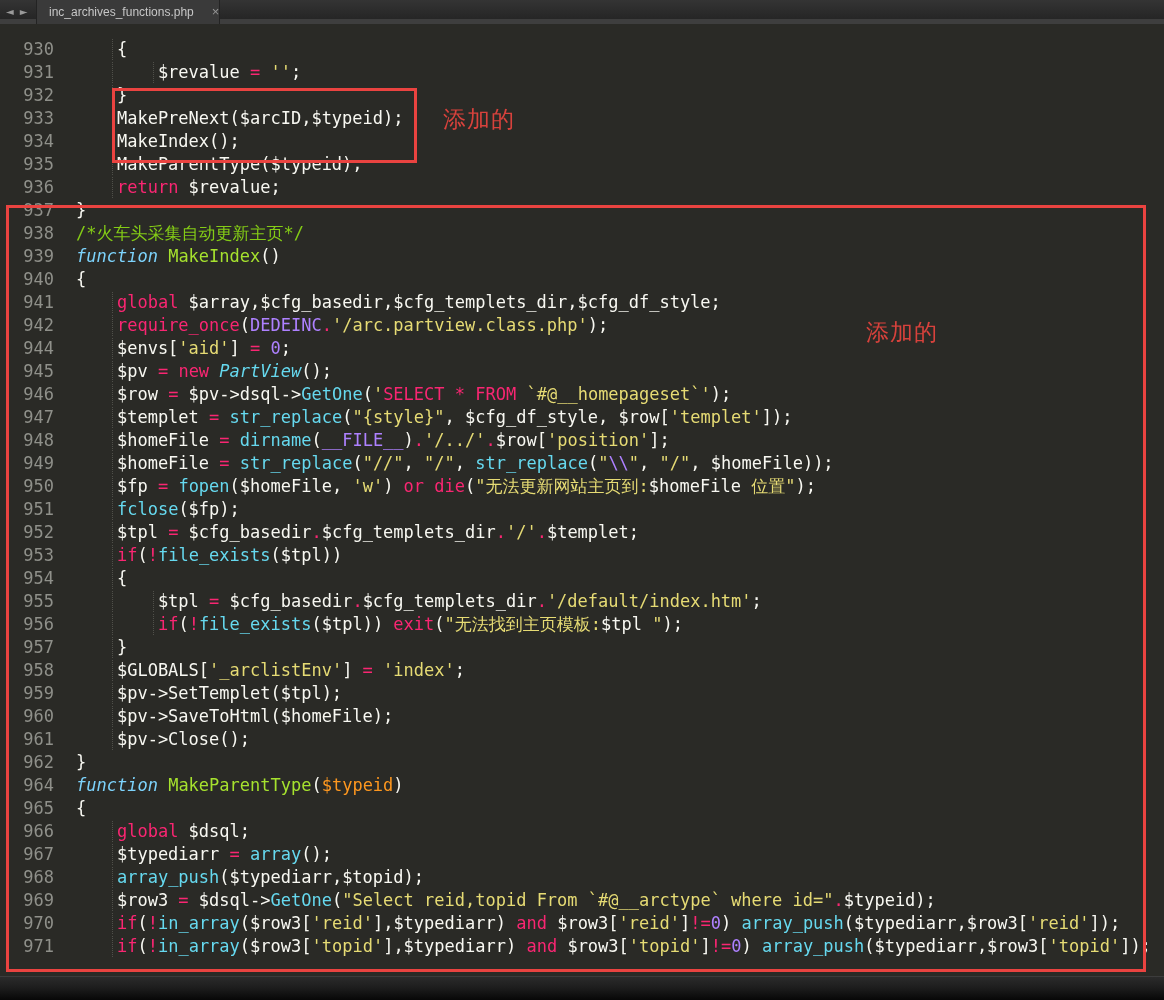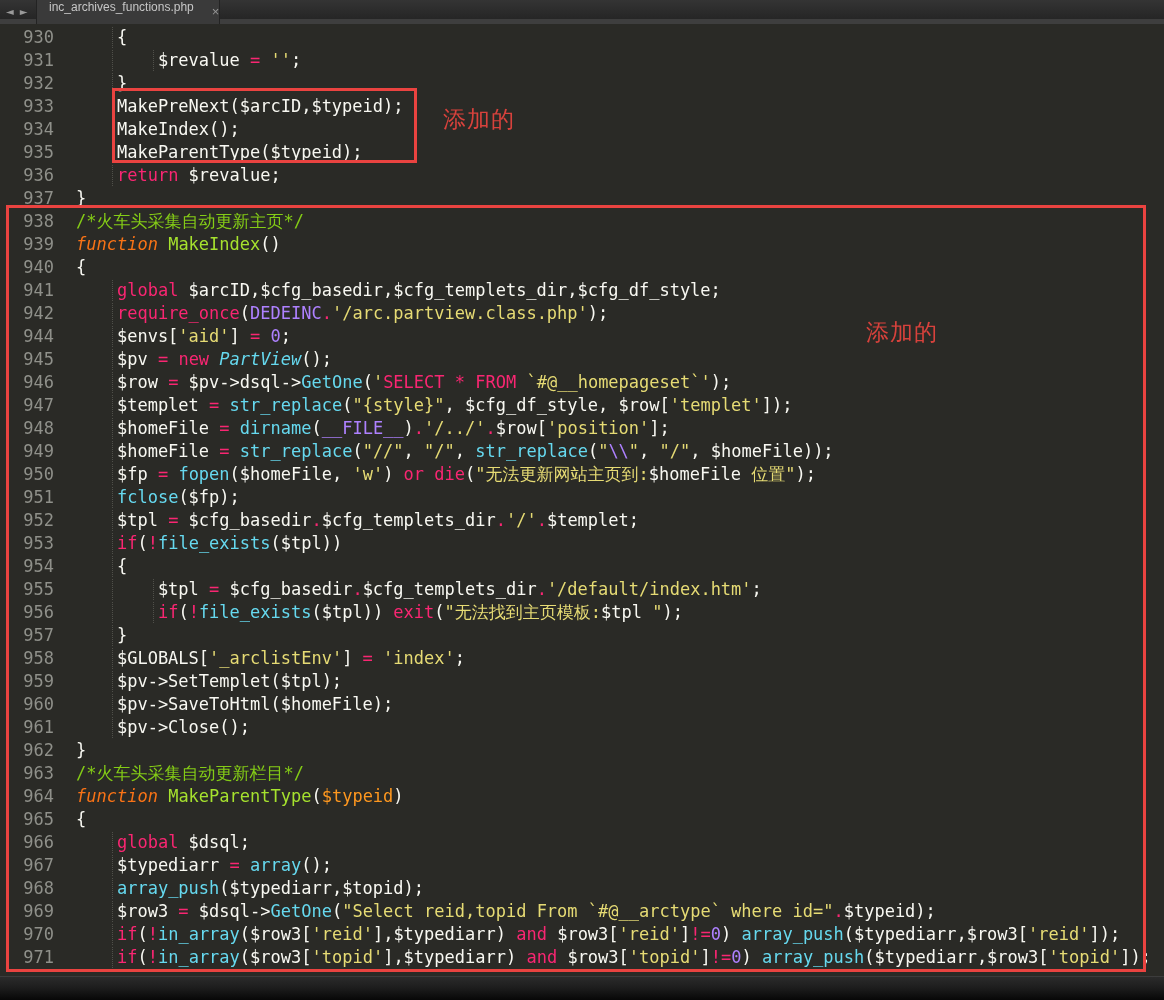--- a/index.html
+++ b/index.html
@@ -6,38 +6,38 @@
   .screen{position:relative;width:1164px;height:1000px;overflow:hidden;background:#2a2a26;
           font-family:"DejaVu Sans Mono",monospace;}
   
   .tabbar{position:absolute;left:0;top:0;width:1164px;height:24px;
           background:linear-gradient(180deg,#343434 0%,#272727 70%,#232323 100%);}
   .tabstrip{position:absolute;left:0;bottom:0;width:100%;height:5px;background:#3e3e3e;}
   .navs{position:absolute;left:6px;top:0;height:24px;display:flex;align-items:center;gap:6px;z-index:3;}
   .nav{color:#9a9a9a;font-size:10px;font-family:"DejaVu Sans",sans-serif;cursor:default;line-height:24px;}
   .tab{position:absolute;left:36px;top:0;height:24px;width:182px;background:#3a3a3a;
        border-left:1px solid #232323;border-right:1px solid #232323;z-index:2;
-       display:flex;align-items:flex-start;}
+       display:flex;align-items:center;}
   .tab-title{color:#c6c6c6;font-size:12px;font-family:"Liberation Sans",sans-serif;padding-left:12px;}
   .tab-close{color:#969696;font-size:13px;font-family:"Liberation Sans",sans-serif;margin-left:18px;line-height:24px;}
   
   .editor{position:absolute;left:0;top:24px;width:1164px;height:952px;overflow:hidden;
-          background:#2a2a26;padding-top:2px;font-size:17px;line-height:23px;}
+          background:#2a2a26;padding-top:14px;font-size:17px;line-height:23px;}
   .row{position:relative;height:23px;white-space:pre;}
   .ln{position:absolute;left:0;top:0;width:54px;text-align:right;color:#8f908a;}
   .code{position:absolute;left:76px;top:0;white-space:pre;}
   .guide{position:absolute;top:1px;bottom:1px;border-left:1px dotted #50504a;}
   
   .pl{color:#f8f8f2}
   .kw{color:#f92672}
   .fn{color:#66d9ef}
   .st{color:#e6db74}
   .cn{color:#ae81ff}
   .cm{color:#84cc16}
-  .fk{color:#f97316;font-style:italic}
+  .fk{color:#7dd3fc;font-style:italic}
   .fd{color:#a6e22e}
   .pm{color:#fd971f;}
   .cl{color:#66d9ef;font-style:italic}
   
   .box{position:absolute;border:3px solid #ea4340;z-index:5;box-sizing:border-box;}
   .box1{left:112px;top:88px;width:305px;height:75px;}
   .box2{left:6px;top:205px;width:1140px;height:767px;}
   .ann{position:absolute;z-index:6;color:#d8423c;font-size:23px;
        font-family:"Liberation Serif",serif;letter-spacing:1px;}
   .ann1{left:443px;top:104px;}
@@ -69,42 +69,41 @@
       <div class="row"><i class="guide" style="left: 111.9px;"></i><i class="guide" style="left: 152.8px;"></i><span class="ln">931</span><span class="code"><span class="pl">        $revalue </span><span class="kw">=</span><span class="pl"> </span><span class="st">''</span><span class="pl">;</span></span></div>
       <div class="row"><i class="guide" style="left: 111.9px;"></i><span class="ln">932</span><span class="code"><span class="pl">    }</span></span></div>
       <div class="row"><i class="guide" style="left: 111.9px;"></i><span class="ln">933</span><span class="code"><span class="pl">    MakePreNext($arcID,$typeid);</span></span></div>
       <div class="row"><i class="guide" style="left: 111.9px;"></i><span class="ln">934</span><span class="code"><span class="pl">    MakeIndex();</span></span></div>
       <div class="row"><i class="guide" style="left: 111.9px;"></i><span class="ln">935</span><span class="code"><span class="pl">    MakeParentType($typeid);</span></span></div>
       <div class="row"><i class="guide" style="left: 111.9px;"></i><span class="ln">936</span><span class="code"><span class="pl">    </span><span class="kw">return</span><span class="pl"> $revalue;</span></span></div>
       <div class="row"><span class="ln">937</span><span class="code"><span class="pl">}</span></span></div>
       <div class="row"><span class="ln">938</span><span class="code"><span class="cm">/*火车头采集自动更新主页*/</span></span></div>
       <div class="row"><span class="ln">939</span><span class="code"><span class="fk">function</span><span class="pl"> </span><span class="fd">MakeIndex</span><span class="pl">()</span></span></div>
       <div class="row"><span class="ln">940</span><span class="code"><span class="pl">{</span></span></div>
-      <div class="row"><i class="guide" style="left: 111.9px;"></i><span class="ln">941</span><span class="code"><span class="pl">    </span><span class="kw">global</span><span class="pl"> $arcID,$cfg_basedir,$cfg_templets_dir,$cfg_df_style;</span></span></div>
+      <div class="row"><i class="guide" style="left: 111.9px;"></i><span class="ln">941</span><span class="code"><span class="pl">    </span><span class="kw">global</span><span class="pl"> $array,$cfg_basedir,$cfg_templets_dir,$cfg_df_style;</span></span></div>
       <div class="row"><i class="guide" style="left: 111.9px;"></i><span class="ln">942</span><span class="code"><span class="pl">    </span><span class="kw">require_once</span><span class="pl">(</span><span class="cn">DEDEINC</span><span class="kw">.</span><span class="st">'/arc.partview.class.php'</span><span class="pl">);</span></span></div>
       <div class="row"><i class="guide" style="left: 111.9px;"></i><span class="ln">944</span><span class="code"><span class="pl">    $envs[</span><span class="st">'aid'</span><span class="pl">] </span><span class="kw">=</span><span class="pl"> </span><span class="cn">0</span><span class="pl">;</span></span></div>
       <div class="row"><i class="guide" style="left: 111.9px;"></i><span class="ln">945</span><span class="code"><span class="pl">    $pv </span><span class="kw">=</span><span class="pl"> </span><span class="kw">new</span><span class="pl"> </span><span class="cl">PartView</span><span class="pl">();</span></span></div>
       <div class="row"><i class="guide" style="left: 111.9px;"></i><span class="ln">946</span><span class="code"><span class="pl">    $row </span><span class="kw">=</span><span class="pl"> $pv-&gt;dsql-&gt;</span><span class="fn">GetOne</span><span class="pl">(</span><span class="st">'</span><span class="kw">SELECT</span><span class="st"> </span><span class="kw">*</span><span class="st"> </span><span class="kw">FROM</span><span class="st"> `#@__homepageset`'</span><span class="pl">);</span></span></div>
       <div class="row"><i class="guide" style="left: 111.9px;"></i><span class="ln">947</span><span class="code"><span class="pl">    $templet </span><span class="kw">=</span><span class="pl"> </span><span class="fn">str_replace</span><span class="pl">(</span><span class="st">"{style}"</span><span class="pl">, $cfg_df_style, $row[</span><span class="st">'templet'</span><span class="pl">]);</span></span></div>
       <div class="row"><i class="guide" style="left: 111.9px;"></i><span class="ln">948</span><span class="code"><span class="pl">    $homeFile </span><span class="kw">=</span><span class="pl"> </span><span class="fn">dirname</span><span class="pl">(</span><span class="cn">__FILE__</span><span class="pl">)</span><span class="kw">.</span><span class="st">'/../'</span><span class="kw">.</span><span class="pl">$row[</span><span class="st">'position'</span><span class="pl">];</span></span></div>
       <div class="row"><i class="guide" style="left: 111.9px;"></i><span class="ln">949</span><span class="code"><span class="pl">    $homeFile </span><span class="kw">=</span><span class="pl"> </span><span class="fn">str_replace</span><span class="pl">(</span><span class="st">"//"</span><span class="pl">, </span><span class="st">"/"</span><span class="pl">, </span><span class="fn">str_replace</span><span class="pl">(</span><span class="st">"</span><span class="cn">\\</span><span class="st">"</span><span class="pl">, </span><span class="st">"/"</span><span class="pl">, $homeFile));</span></span></div>
       <div class="row"><i class="guide" style="left: 111.9px;"></i><span class="ln">950</span><span class="code"><span class="pl">    $fp </span><span class="kw">=</span><span class="pl"> </span><span class="fn">fopen</span><span class="pl">($homeFile, </span><span class="st">'w'</span><span class="pl">) </span><span class="kw">or</span><span class="pl"> </span><span class="kw">die</span><span class="pl">(</span><span class="st">"无法更新网站主页到:</span><span class="pl">$homeFile</span><span class="st"> 位置"</span><span class="pl">);</span></span></div>
       <div class="row"><i class="guide" style="left: 111.9px;"></i><span class="ln">951</span><span class="code"><span class="pl">    </span><span class="fn">fclose</span><span class="pl">($fp);</span></span></div>
       <div class="row"><i class="guide" style="left: 111.9px;"></i><span class="ln">952</span><span class="code"><span class="pl">    $tpl </span><span class="kw">=</span><span class="pl"> $cfg_basedir</span><span class="kw">.</span><span class="pl">$cfg_templets_dir</span><span class="kw">.</span><span class="st">'/'</span><span class="kw">.</span><span class="pl">$templet;</span></span></div>
       <div class="row"><i class="guide" style="left: 111.9px;"></i><span class="ln">953</span><span class="code"><span class="pl">    </span><span class="kw">if</span><span class="pl">(</span><span class="kw">!</span><span class="fn">file_exists</span><span class="pl">($tpl))</span></span></div>
       <div class="row"><i class="guide" style="left: 111.9px;"></i><span class="ln">954</span><span class="code"><span class="pl">    {</span></span></div>
       <div class="row"><i class="guide" style="left: 111.9px;"></i><i class="guide" style="left: 152.8px;"></i><span class="ln">955</span><span class="code"><span class="pl">        $tpl </span><span class="kw">=</span><span class="pl"> $cfg_basedir</span><span class="kw">.</span><span class="pl">$cfg_templets_dir</span><span class="kw">.</span><span class="st">'/default/index.htm'</span><span class="pl">;</span></span></div>
       <div class="row"><i class="guide" style="left: 111.9px;"></i><i class="guide" style="left: 152.8px;"></i><span class="ln">956</span><span class="code"><span class="pl">        </span><span class="kw">if</span><span class="pl">(</span><span class="kw">!</span><span class="fn">file_exists</span><span class="pl">($tpl)) </span><span class="kw">exit</span><span class="pl">(</span><span class="st">"无法找到主页模板:</span><span class="pl">$tpl</span><span class="st"> "</span><span class="pl">);</span></span></div>
       <div class="row"><i class="guide" style="left: 111.9px;"></i><span class="ln">957</span><span class="code"><span class="pl">    }</span></span></div>
       <div class="row"><i class="guide" style="left: 111.9px;"></i><span class="ln">958</span><span class="code"><span class="pl">    $GLOBALS[</span><span class="st">'_arclistEnv'</span><span class="pl">] </span><span class="kw">=</span><span class="pl"> </span><span class="st">'index'</span><span class="pl">;</span></span></div>
       <div class="row"><i class="guide" style="left: 111.9px;"></i><span class="ln">959</span><span class="code"><span class="pl">    $pv-&gt;SetTemplet($tpl);</span></span></div>
       <div class="row"><i class="guide" style="left: 111.9px;"></i><span class="ln">960</span><span class="code"><span class="pl">    $pv-&gt;SaveToHtml($homeFile);</span></span></div>
       <div class="row"><i class="guide" style="left: 111.9px;"></i><span class="ln">961</span><span class="code"><span class="pl">    $pv-&gt;Close();</span></span></div>
       <div class="row"><span class="ln">962</span><span class="code"><span class="pl">}</span></span></div>
-      <div class="row"><span class="ln">963</span><span class="code"><span class="cm">/*火车头采集自动更新栏目*/</span></span></div>
       <div class="row"><span class="ln">964</span><span class="code"><span class="fk">function</span><span class="pl"> </span><span class="fd">MakeParentType</span><span class="pl">(</span><span class="pm">$typeid</span><span class="pl">)</span></span></div>
       <div class="row"><span class="ln">965</span><span class="code"><span class="pl">{</span></span></div>
       <div class="row"><i class="guide" style="left: 111.9px;"></i><span class="ln">966</span><span class="code"><span class="pl">    </span><span class="kw">global</span><span class="pl"> $dsql;</span></span></div>
       <div class="row"><i class="guide" style="left: 111.9px;"></i><span class="ln">967</span><span class="code"><span class="pl">    $typediarr </span><span class="kw">=</span><span class="pl"> </span><span class="fn">array</span><span class="pl">();</span></span></div>
       <div class="row"><i class="guide" style="left: 111.9px;"></i><span class="ln">968</span><span class="code"><span class="pl">    </span><span class="fn">array_push</span><span class="pl">($typediarr,$topid);</span></span></div>
       <div class="row"><i class="guide" style="left: 111.9px;"></i><span class="ln">969</span><span class="code"><span class="pl">    $row3 </span><span class="kw">=</span><span class="pl"> $dsql-&gt;</span><span class="fn">GetOne</span><span class="pl">(</span><span class="st">"Select reid,topid From `#@__arctype` where id="</span><span class="kw">.</span><span class="pl">$typeid);</span></span></div>
       <div class="row"><i class="guide" style="left: 111.9px;"></i><span class="ln">970</span><span class="code"><span class="pl">    </span><span class="kw">if</span><span class="pl">(</span><span class="kw">!</span><span class="fn">in_array</span><span class="pl">($row3[</span><span class="st">'reid'</span><span class="pl">],$typediarr) </span><span class="kw">and</span><span class="pl"> $row3[</span><span class="st">'reid'</span><span class="pl">]</span><span class="kw">!=</span><span class="cn">0</span><span class="pl">) </span><span class="fn">array_push</span><span class="pl">($typediarr,$row3[</span><span class="st">'reid'</span><span class="pl">]);</span></span></div>
       <div class="row"><i class="guide" style="left: 111.9px;"></i><span class="ln">971</span><span class="code"><span class="pl">    </span><span class="kw">if</span><span class="pl">(</span><span class="kw">!</span><span class="fn">in_array</span><span class="pl">($row3[</span><span class="st">'topid'</span><span class="pl">],$typediarr) </span><span class="kw">and</span><span class="pl"> $row3[</span><span class="st">'topid'</span><span class="pl">]</span><span class="kw">!=</span><span class="cn">0</span><span class="pl">) </span><span class="fn">array_push</span><span class="pl">($typediarr,$row3[</span><span class="st">'topid'</span><span class="pl">]);</span></span></div>
     </div>
 

